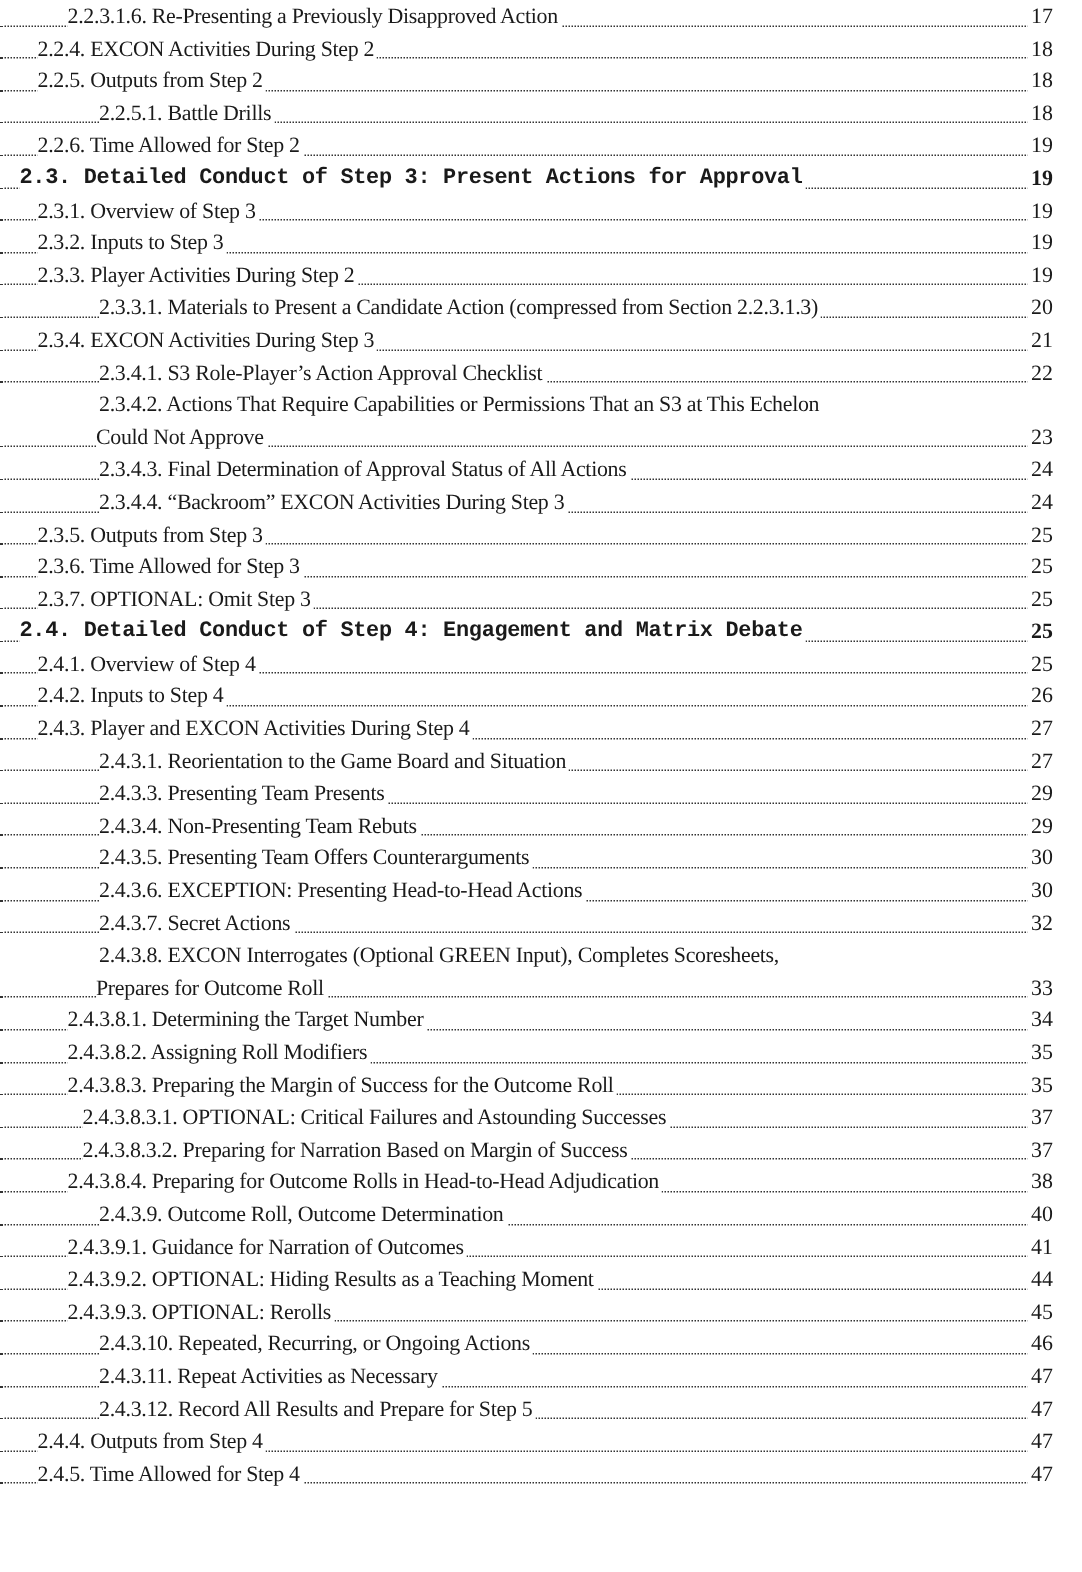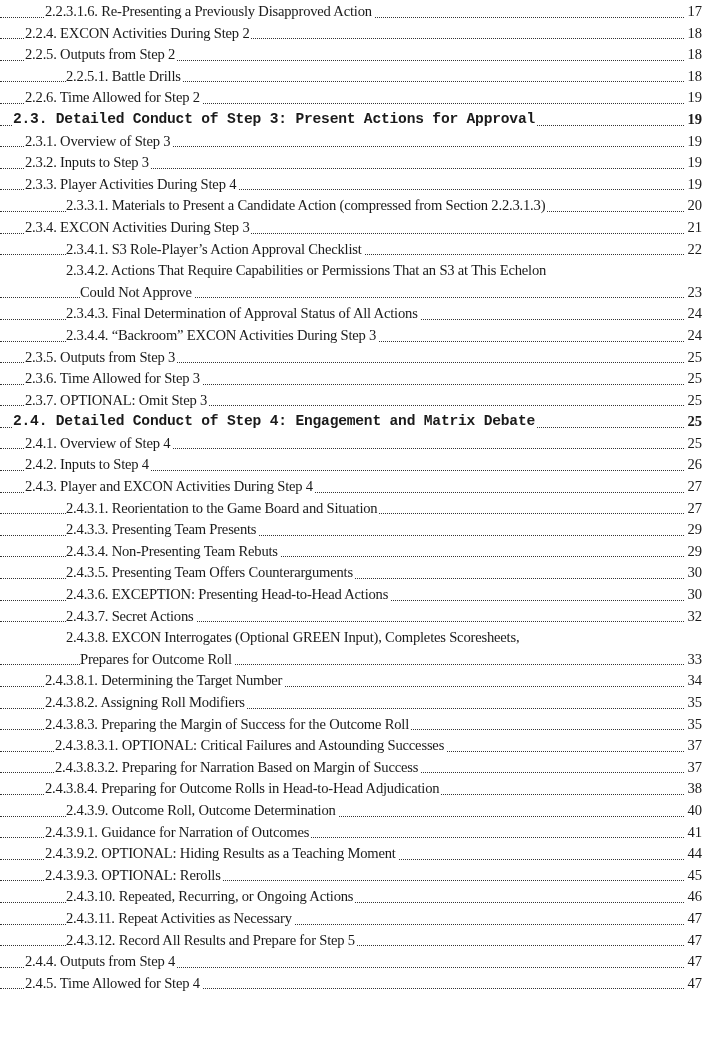--- a/index.html
+++ b/index.html
@@ -10,21 +10,21 @@
   .row.two { height:43.2px;padding-left:41px; }
   .row .label { position:absolute; top:0; background:#fff; padding-right:2px; z-index:2; letter-spacing:-0.2px; }
   .row .cont { position:absolute; top:21.6px; background:#fff; padding-right:2px; z-index:2; letter-spacing:-0.2px; }
   .row .dots { position:absolute; left:0; right:19px; bottom:5px; border-bottom:1.5px dotted #333; z-index:1; }
   .row .page { position:absolute; right:19px; bottom:0; background:#fff; padding-left:2px; z-index:2; }
   .l1 .label { left:13px; font-weight:bold;font-family:Liberation Mono, monospace; }
   .l2 .label { left:25px; }
   .l3 .label { left:35px;margin-left:31px; }
   .l4 .label { left:45px; }
   .l5 .label { left:55px; }
-  .l3 .cont { left:80px; }
+  .l3 .cont { left:64px; }
   .bold .page { font-weight:bold; }
 </style>
 </head>
 <body>
 
 <div class="toc" id="toc">
     <div class="row l4">
       <span class="label"><span>2.2.3.1.6.</span> <span>Re-Presenting a Previously Disapproved Action</span></span>
       <span class="dots"></span>
       <span class="page">17</span>
@@ -58,21 +58,21 @@
       <span class="label"><span>2.3.1.</span> <span>Overview of Step 3</span></span>
       <span class="dots"></span>
       <span class="page">19</span>
     </div>
     <div class="row l2">
       <span class="label"><span>2.3.2.</span> <span>Inputs to Step 3</span></span>
       <span class="dots"></span>
       <span class="page">19</span>
     </div>
     <div class="row l2">
-      <span class="label"><span>2.3.3.</span> <span>Player Activities During Step 4</span></span>
+      <span class="label"><span>2.3.3.</span> <span>Player Activities During Step 2</span></span>
       <span class="dots"></span>
       <span class="page">19</span>
     </div>
     <div class="row l3">
       <span class="label"><span>2.3.3.1.</span> <span>Materials to Present a Candidate Action (compressed from Section 2.2.3.1.3)</span></span>
       <span class="dots"></span>
       <span class="page">20</span>
     </div>
     <div class="row l2">
       <span class="label"><span>2.3.4.</span> <span>EXCON Activities During Step 3</span></span>

